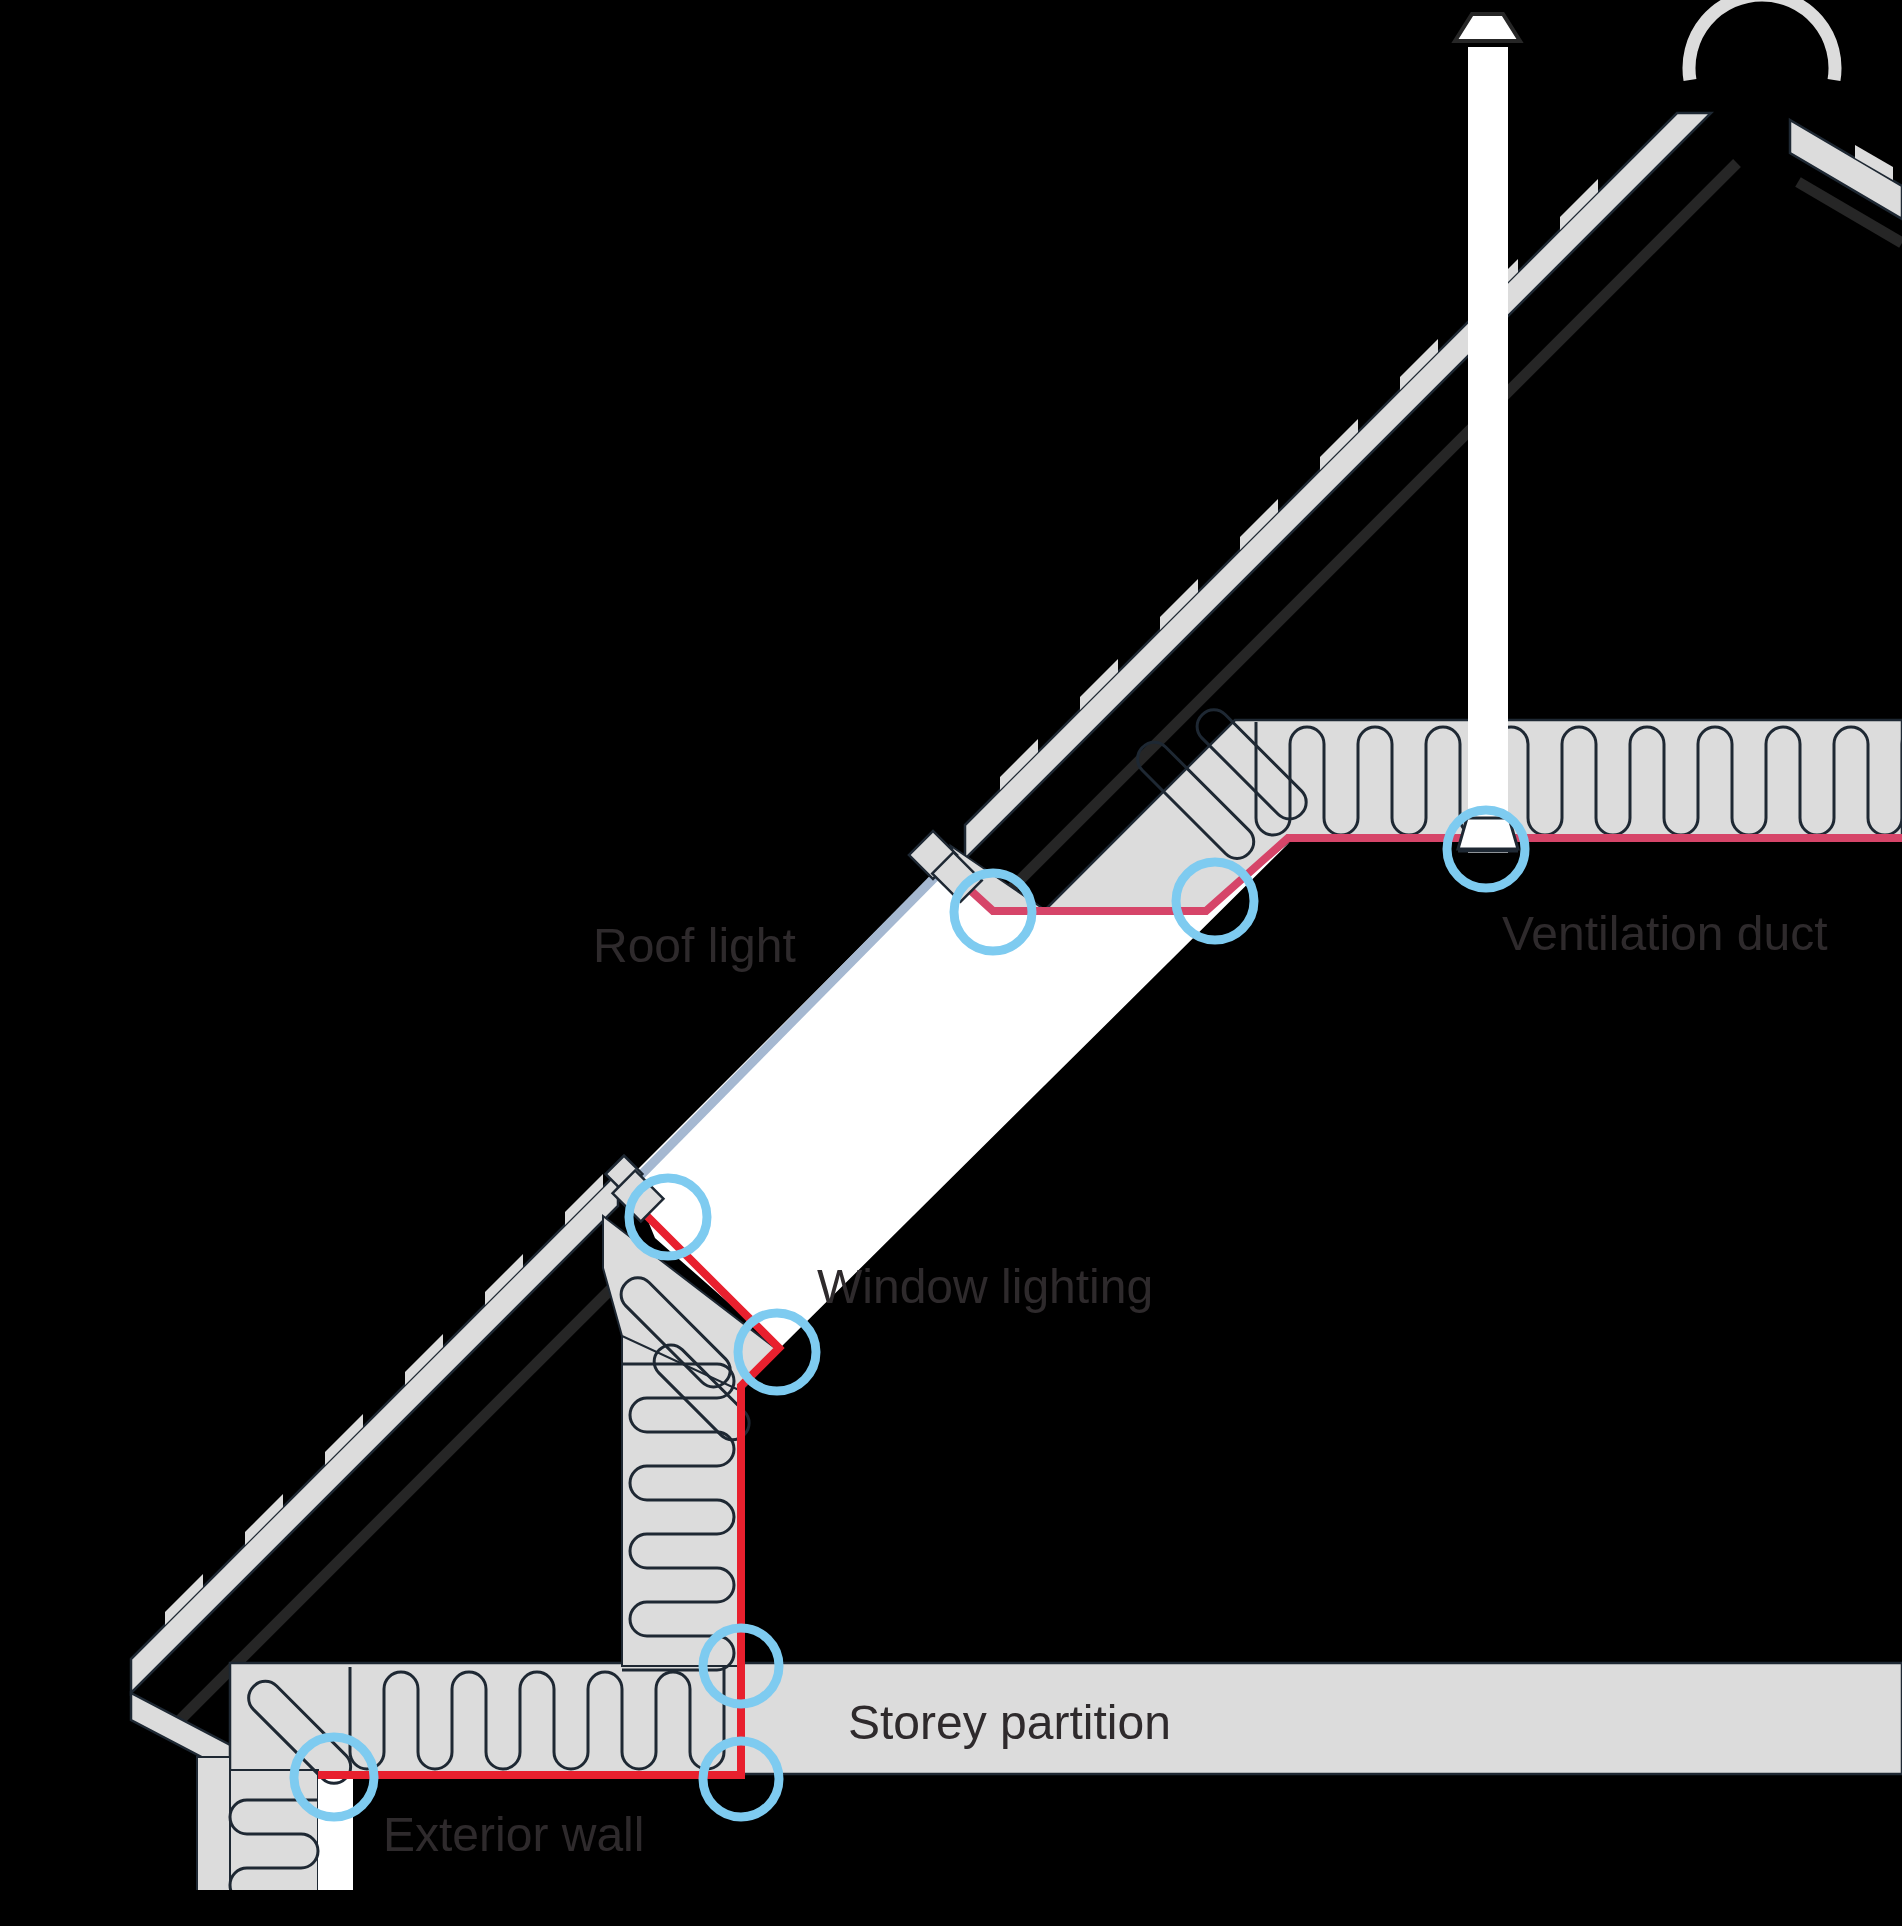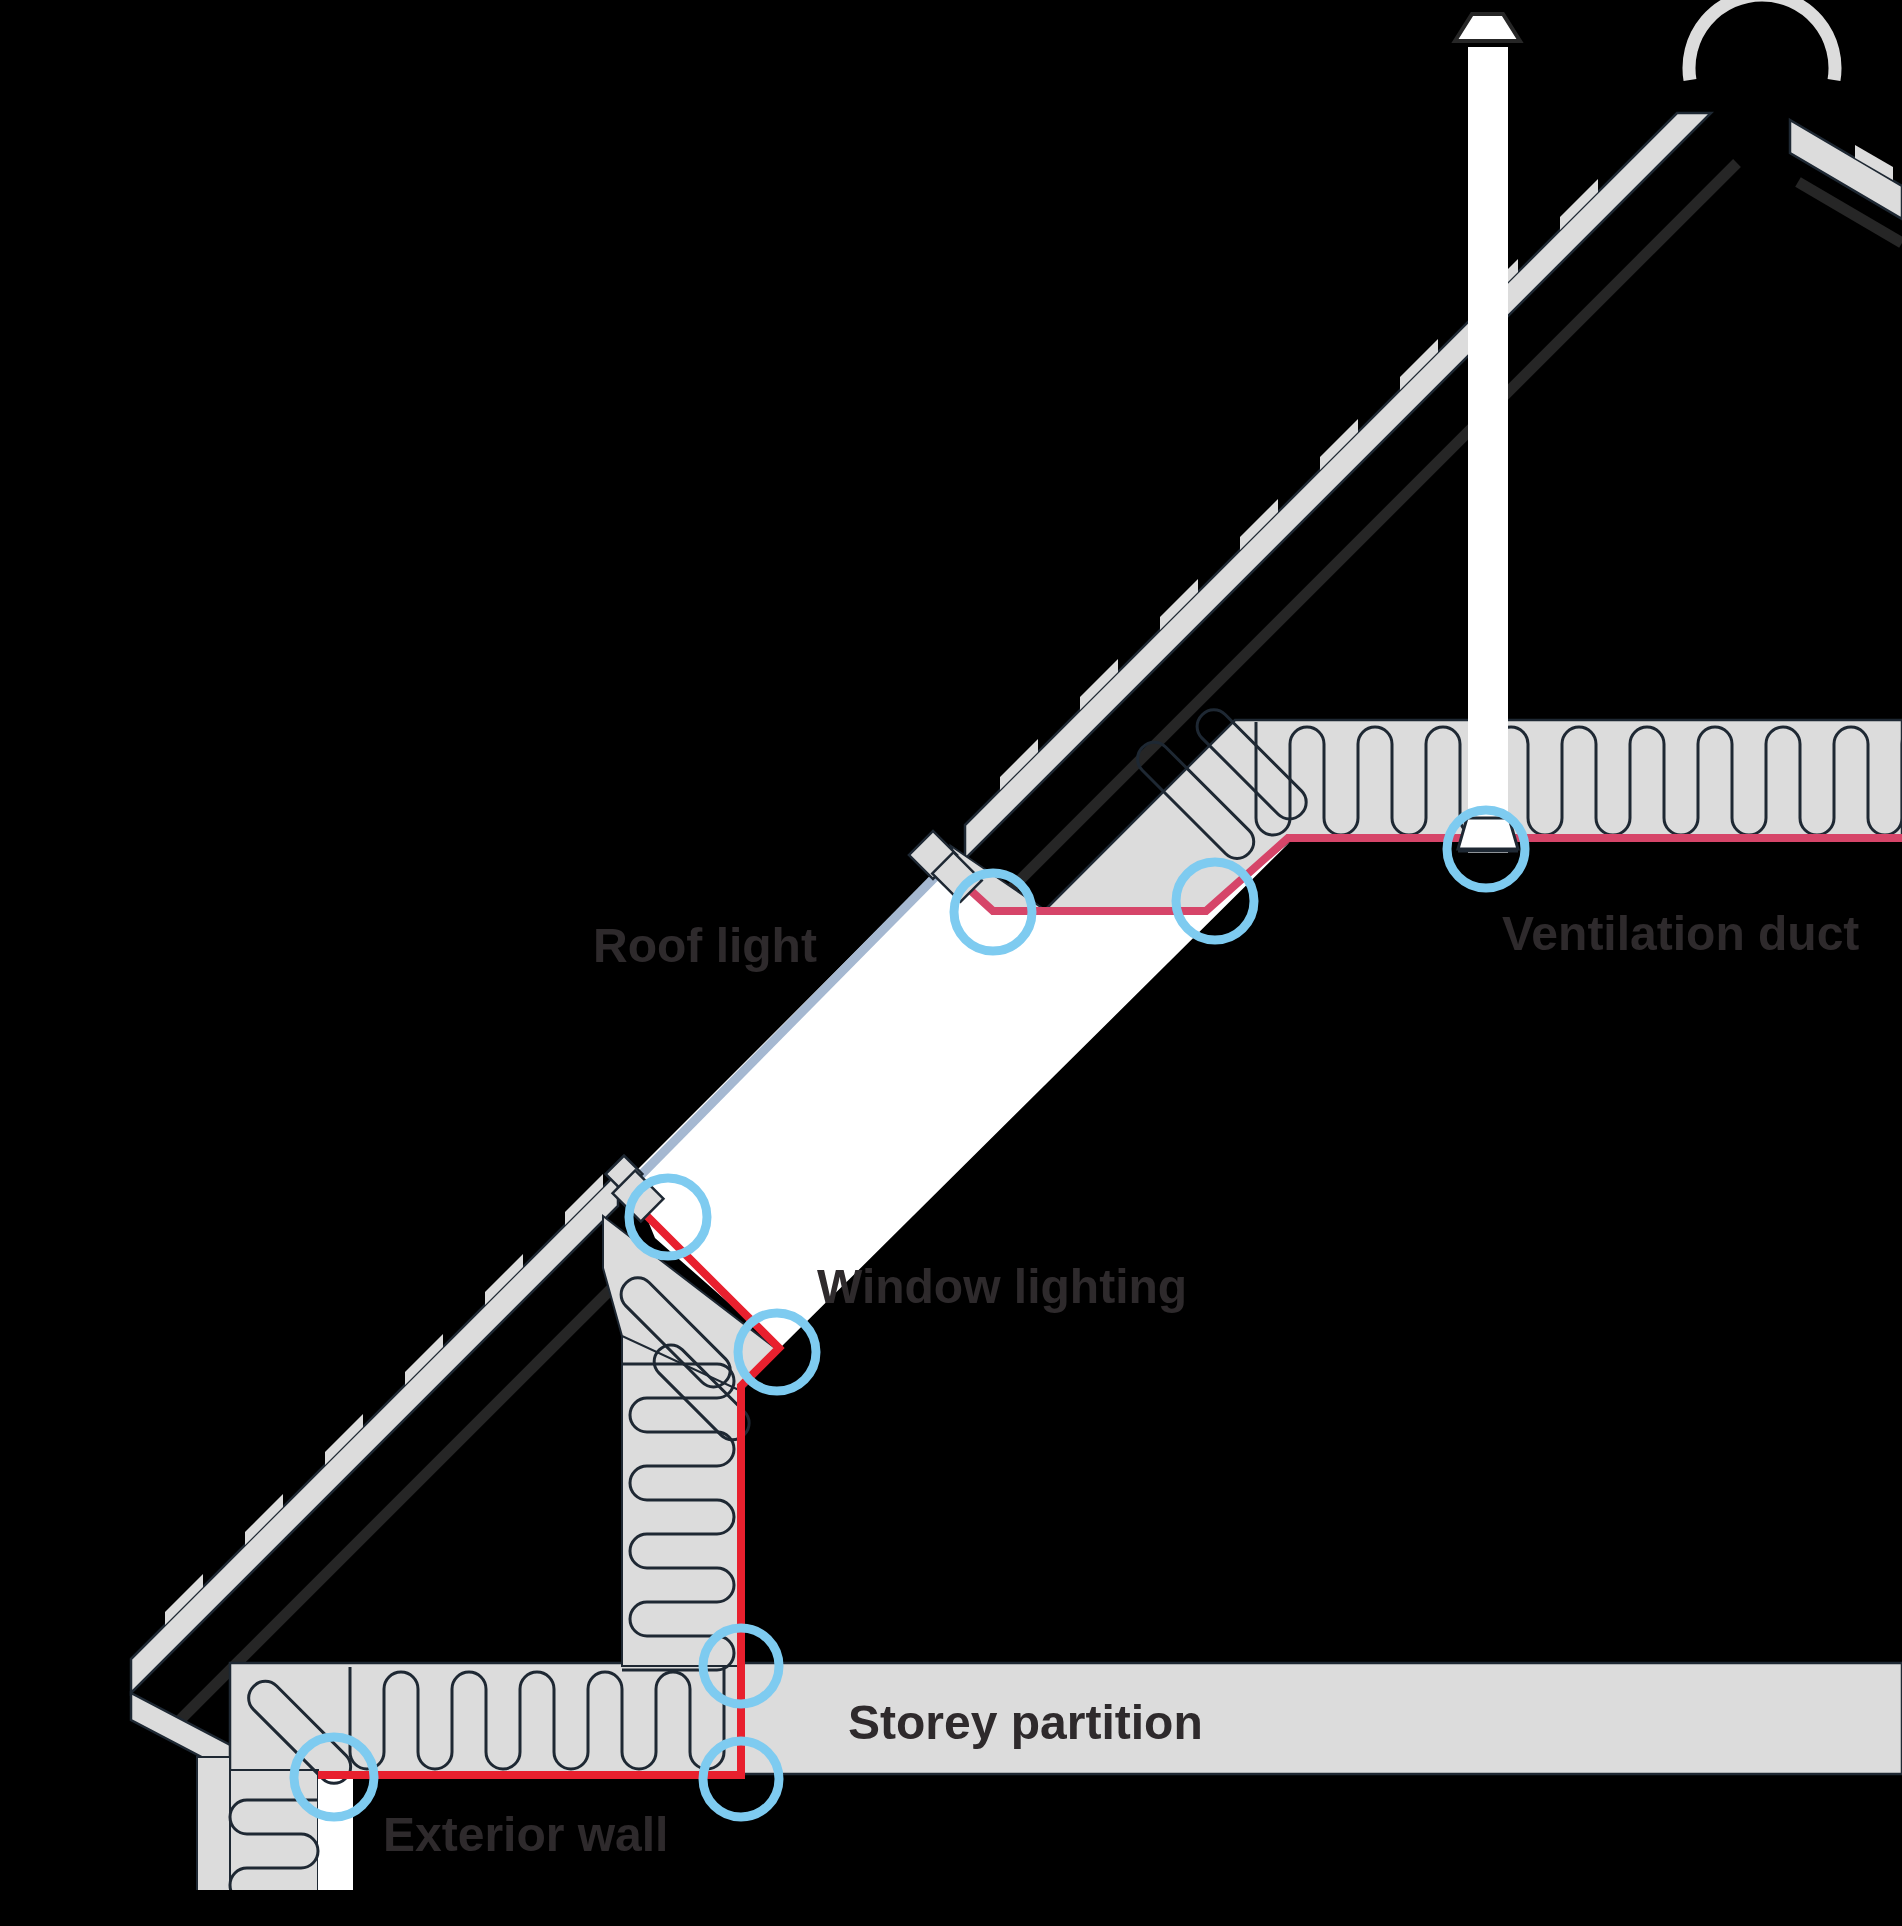--- a/index.html
+++ b/index.html
@@ -1,16 +1,16 @@
 <!DOCTYPE html>
 <html style="--background: #000000; --insulation_fill: #dcdcdc; --outline: #1e2833; --membrane_black: #262626; --glazing_blue: #a5b8d1; --barrier_crimson: #d64569; --barrier_red: #e8202e; --marker_blue: #7ecbf0; --label_color: #2e2a2c; --white: #ffffff;"><head>
 <meta charset="utf-8">
 <style>
   html,body{margin:0;padding:0;background:#000;}
-  .stage{width:1902px;height:1890px;position:relative;background:var(--background,#000);overflow:hidden;font-weight:bold;}
+  .stage{width:1902px;height:1890px;position:relative;background:var(--background,#000);overflow:hidden;}
   svg{display:block;}
   .lbl{font-family:"Liberation Sans","DejaVu Sans",sans-serif;font-size:48px;fill:var(--label_color,#2e2a2c);}
 </style>
 </head>
 <body>
 
 <div class="stage">
 <svg viewBox="0 0 1902 1926" width="1902" height="1926">
 
   <rect x="0" y="0" width="1902" height="1926" style="fill:var(--background)"></rect>

